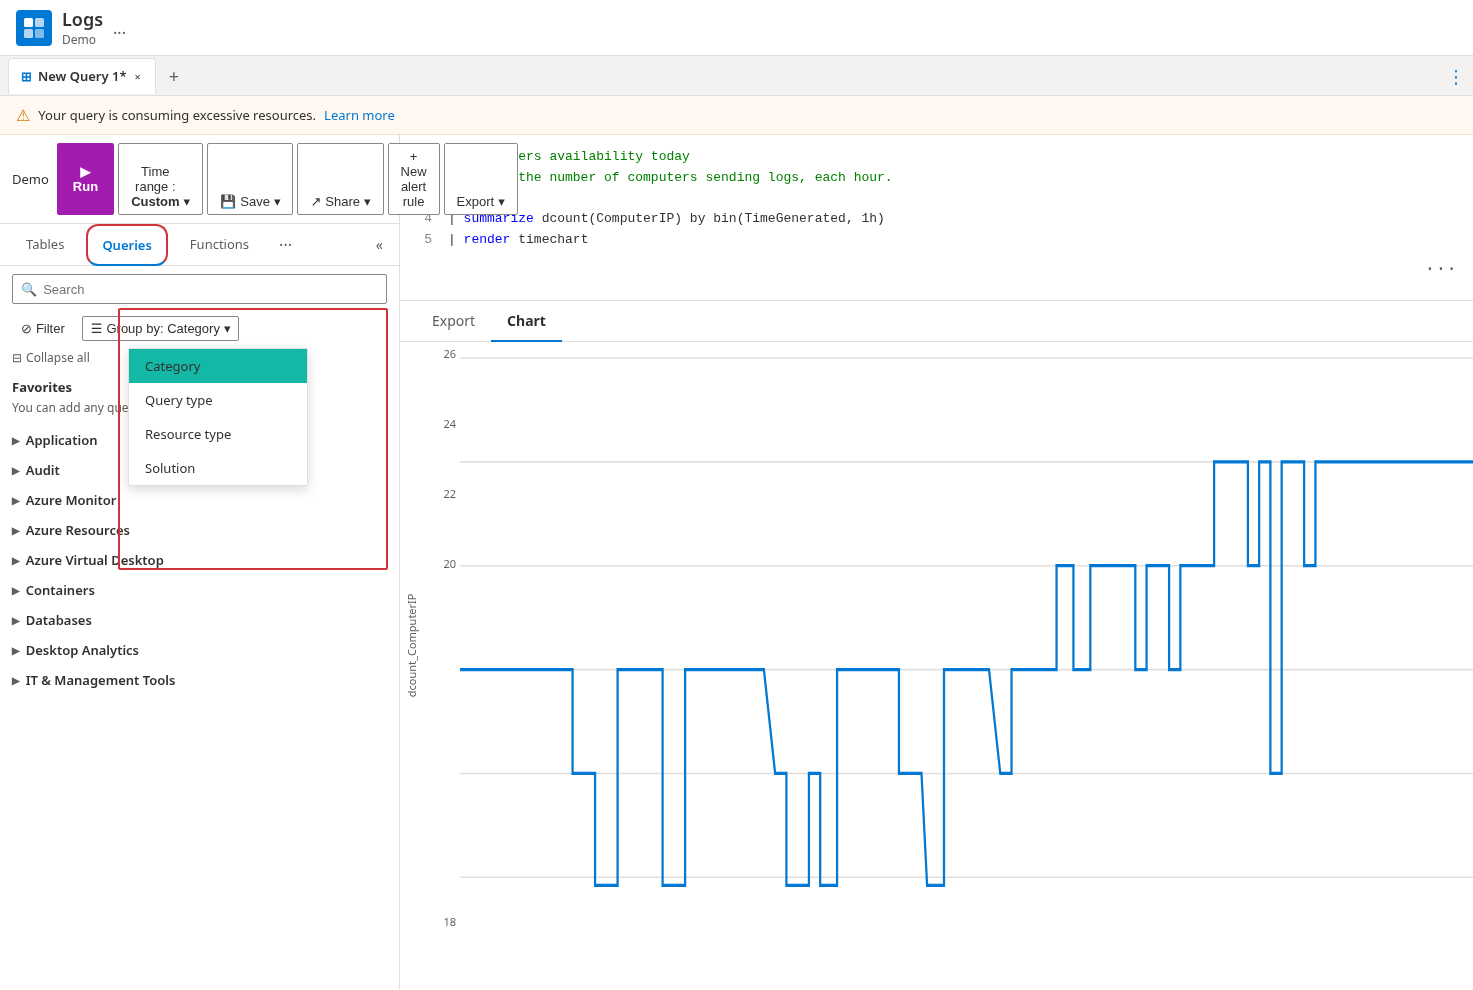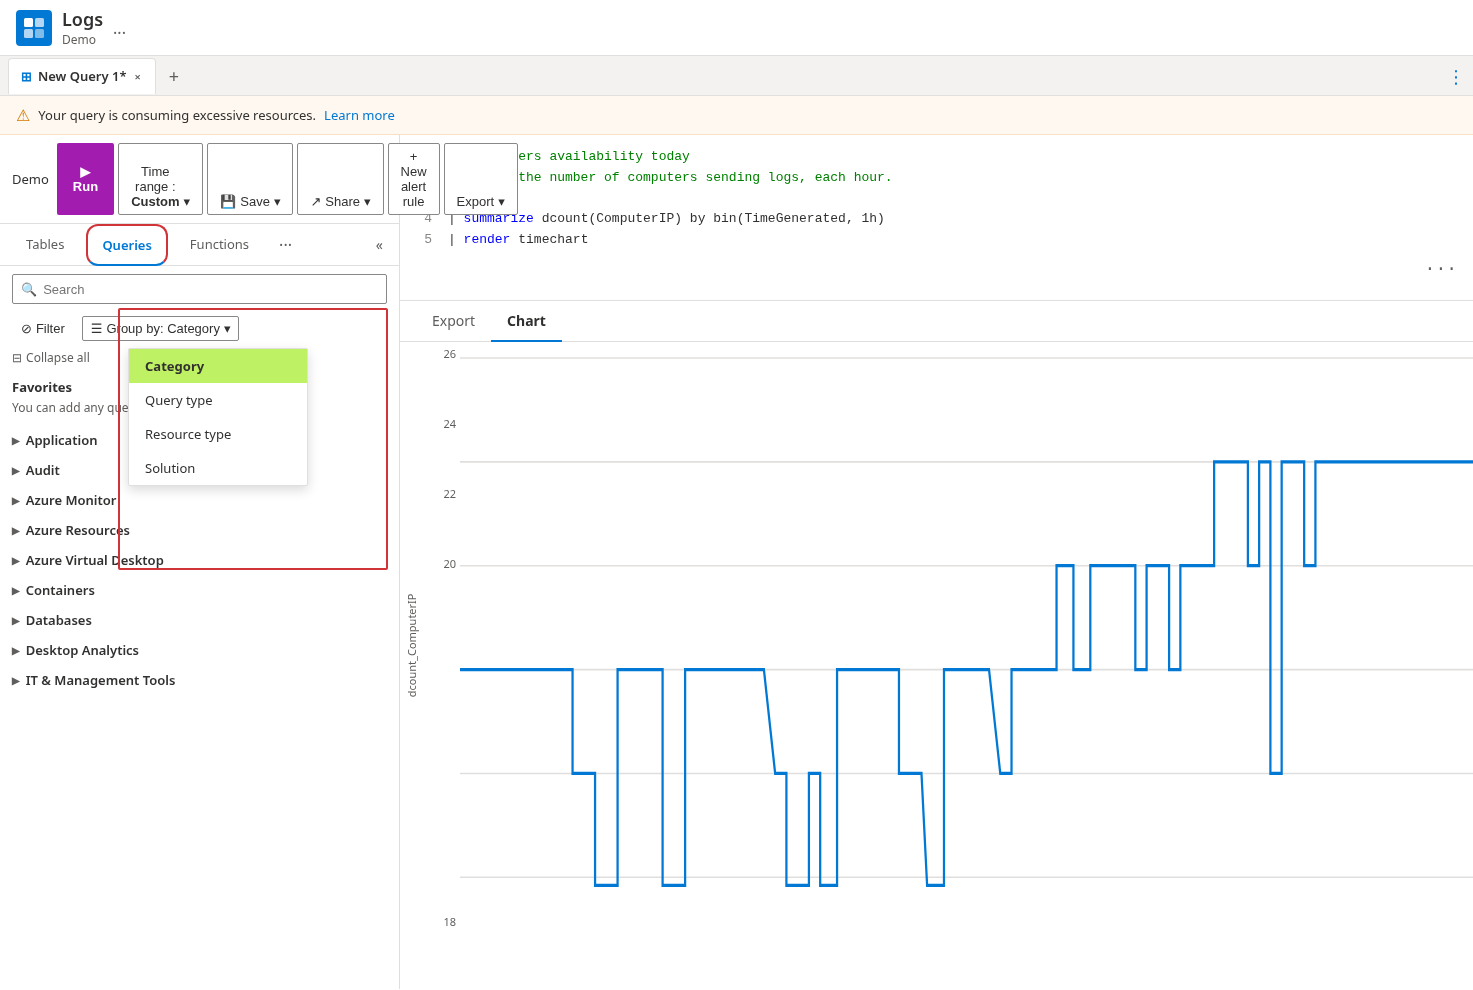--- a/index.html
+++ b/index.html
@@ -181,21 +181,21 @@
       border-radius: 2px;
       z-index: 100;
       width: 180px;
     }
     .dropdown-item {
       padding: 8px 16px;
       cursor: pointer;
       font-size: 13px;
       color: #323130;
     }
-    .dropdown-item.selected { background: #bef264; font-weight: 700; }
+    .dropdown-item.selected { background: #14b8a6; font-weight: 400; }
 
     
     .collapse-row {
       display: flex; align-items: center;
       padding: 4px 12px;
       gap: 4px;
       font-size: 12px; color: #605e5c; cursor: pointer;
     }
 
     

